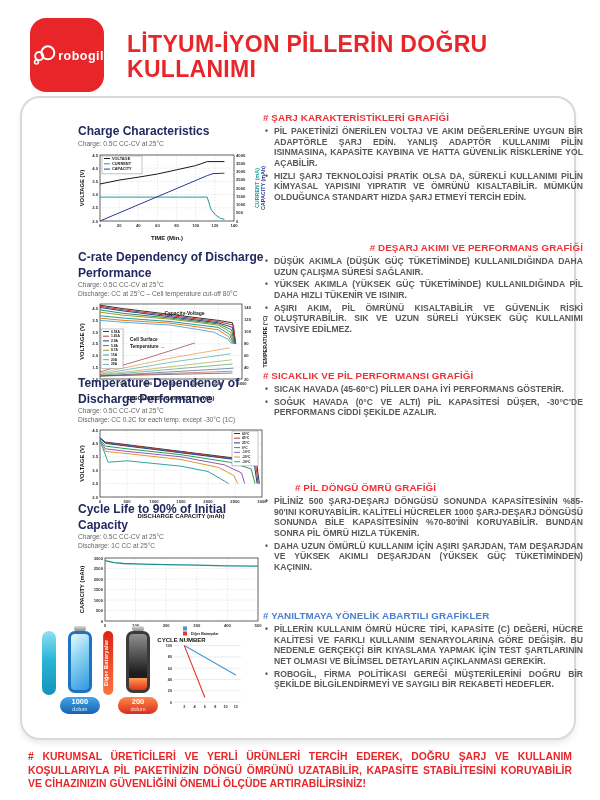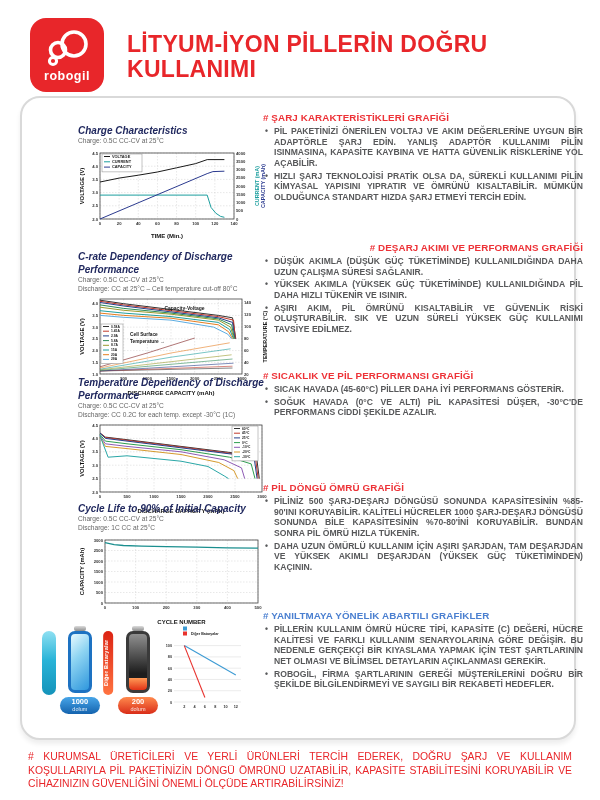--- a/index.html
+++ b/index.html
@@ -1,34 +1,34 @@
 <!DOCTYPE html>
 <html><head>
 <meta charset="utf-8">
 <style>
   html,body{margin:0;padding:0;background:#fff;}
   body{width:600px;height:800px;font-family:"Liberation Sans",sans-serif;-webkit-font-smoothing:antialiased;}
   .page{position:relative;width:600px;height:800px;overflow:hidden;background:#fff;}
 
   
   .logo{position:absolute;left:30px;top:18px;width:74px;height:74px;border-radius:16px;background:#e8262a;
-        display:flex;flex-direction:column;align-items:center;justify-content:center;}
+        display:flex;align-items:center;justify-content:center;}
   .logo-text{color:#fff;font-size:12.5px;font-weight:700;letter-spacing:.5px;margin-top:1px;}
   .title{position:absolute;left:119px;top:24px;width:420px;margin:8px;font-size:23px;font-weight:800;
          color:#e8262a;line-height:1.1;letter-spacing:.3px;}
 
   
   .card{position:absolute;left:20px;top:96px;width:556px;height:644px;background:#fff;border:2px solid #d9d9d9;
         border-radius:20px;box-shadow:0 4px 5px rgba(0,0,0,.07);box-sizing:border-box;}
   .col-left{position:absolute;left:12px;top:0;width:212px;height:100%;}
   .col-right{position:absolute;left:225px;top:0;width:320px;}
 
   .chart-block{position:absolute;left:4px;width:200px;}
   .cb0{top:10px;} .cb1{top:136px;} .cb2{top:262px;} .cb3{top:388px;}
-  .chart-title{font-size:10px;font-weight:700;color:#21295f;line-height:1.3;font-style:italic;}
+  .chart-title{font-size:12px;font-weight:700;color:#21295f;line-height:1.3;}
   .chart-sub{font-size:6.6px;font-weight:400;color:#666;line-height:1.3;}
   .chart-svg{margin-top:2px;}
 
   
   .bat-row{position:absolute;left:8px;top:528px;width:202px;height:100px;display:flex;align-items:flex-start;}
   .cyan-pill{width:15px;height:64px;border-radius:8px;margin-top:5px;
              background:linear-gradient(180deg,#8fe0f2,#2ab4d8 45%,#1493ba);}
   .bat-group{display:flex;flex-direction:column;align-items:center;width:40px;margin-left:4px;}
   .bat-cap{width:12px;height:5px;border-radius:2px;background:linear-gradient(#dcdcdc,#8d8d8d);}
   .bat-body{width:24px;height:62px;border-radius:7px;border:3px solid;box-sizing:border-box;position:relative;overflow:hidden;}
@@ -48,21 +48,21 @@
   
   .sect{position:absolute;left:16px;width:320px;}
   .s0{top:14px;} .s1{top:144px;} .s2{top:272px;} .s3{top:384px;} .s4{top:512px;}
   .sect h2{margin:0 0 3px 0;font-size:9.8px;font-weight:800;letter-spacing:.1px;}
   .sect ul{margin:0;padding:0;list-style:none;}
   .sect li{position:relative;padding-left:11px;font-size:8.6px;font-weight:700;color:#57585a;
            text-align:justify;line-height:1.24;margin-bottom:2px;}
   .sect li::before{content:"\2022";position:absolute;left:2px;top:0;color:#57585a;}
 
   
-  .footer-note{position:absolute;left:28px;top:750px;width:544px;margin:0;font-size:10.4px;font-weight:400;
+  .footer-note{position:absolute;left:28px;top:750px;width:544px;margin:0;font-size:10.4px;font-weight:700;
                color:#e8262a;text-align:justify;line-height:1.32;}
 </style>
 </head>
 <body>
 
 <div class="page">
 
   <header>
     <div class="logo">
       <svg width="52" height="40" viewBox="0 0 52 40">
@@ -386,31 +386,31 @@
           </ul>
       </section>
       <section class="sect s2">
         <h2 style="color: rgb(237, 50, 55);">#  SICAKLIK VE PİL PERFORMANSI GRAFİĞİ</h2>
         <ul>
             <li>SICAK HAVADA (45-60°C) PİLLER DAHA İYİ PERFORMANS GÖSTERİR.</li>
             <li>SOĞUK HAVADA (0°C VE ALTI) PİL KAPASİTESİ DÜŞER, -30°C'DE PERFORMANS CİDDİ ŞEKİLDE AZALIR.</li>
           </ul>
       </section>
       <section class="sect s3">
-        <h2 style="color: rgb(237, 50, 55);">#  PİL DÖNGÜ ÖMRÜ GRAFİĞİ</h2>
+        <h2 style="color: rgb(237, 50, 55); margin-left: 32px;">#  PİL DÖNGÜ ÖMRÜ GRAFİĞİ</h2>
         <ul>
             <li>PİLİNİZ 500 ŞARJ-DEŞARJ DÖNGÜSÜ SONUNDA KAPASİTESİNİN %85-90'INI KORUYABİLİR. KALİTELİ HÜCRELER 1000 ŞARJ-DEŞARJ DÖNGÜSÜ SONUNDA BİLE KAPASİTESİNİN %70-80'İNİ KORUYABİLİR. BUNDAN SONRA PİL ÖMRÜ HIZLA TÜKENİR.</li>
             <li>DAHA UZUN ÖMÜRLÜ KULLANIM İÇİN AŞIRI ŞARJDAN, TAM DEŞARJDAN VE YÜKSEK AKIMLI DEŞARJDAN (YÜKSEK GÜÇ TÜKETİMİNDEN) KAÇININ.</li>
           </ul>
       </section>
       <section class="sect s4">
         <h2 style="color: rgb(74, 127, 208);">#  YANILTMAYA YÖNELİK ABARTILI GRAFİKLER</h2>
         <ul>
             <li>PİLLERİN KULLANIM ÖMRÜ HÜCRE TİPİ, KAPASİTE (C) DEĞERİ, HÜCRE KALİTESİ VE FARKLI KULLANIM SENARYOLARINA GÖRE DEĞİŞİR. BU NEDENLE GERÇEKÇİ BİR KIYASLAMA YAPMAK İÇİN TEST ŞARTLARININ NET OLMASI VE BİLİMSEL DETAYLARIN AÇIKLANMASI GEREKİR.</li>
-            <li>ROBOGİL, FİRMA ŞARTLARININ GEREĞİ MÜŞTERİLERİNİ DOĞRU BİR ŞEKİLDE BİLGİLENDİRMEYİ VE SAYGILI BİR REKABETİ HEDEFLER.</li>
+            <li>ROBOGİL, FİRMA POLİTİKASI GEREĞİ MÜŞTERİLERİNİ DOĞRU BİR ŞEKİLDE BİLGİLENDİRMEYİ VE SAYGILI BİR REKABETİ HEDEFLER.</li>
           </ul>
       </section>
     </div>
 
   </main>
 
   <footer>
     <p class="footer-note">#  KURUMSAL ÜRETİCİLERİ VE YERLİ ÜRÜNLERİ TERCİH EDEREK, DOĞRU ŞARJ VE KULLANIM KOŞULLARIYLA PİL PAKETİNİZİN DÖNGÜ ÖMRÜNÜ UZATABİLİR, KAPASİTE STABİLİTESİNİ KORUYABİLİR VE CİHAZINIZIN GÜVENLİĞİNİ ÖNEMLİ ÖLÇÜDE ARTIRABİLİRSİNİZ!</p>
   </footer>
 

